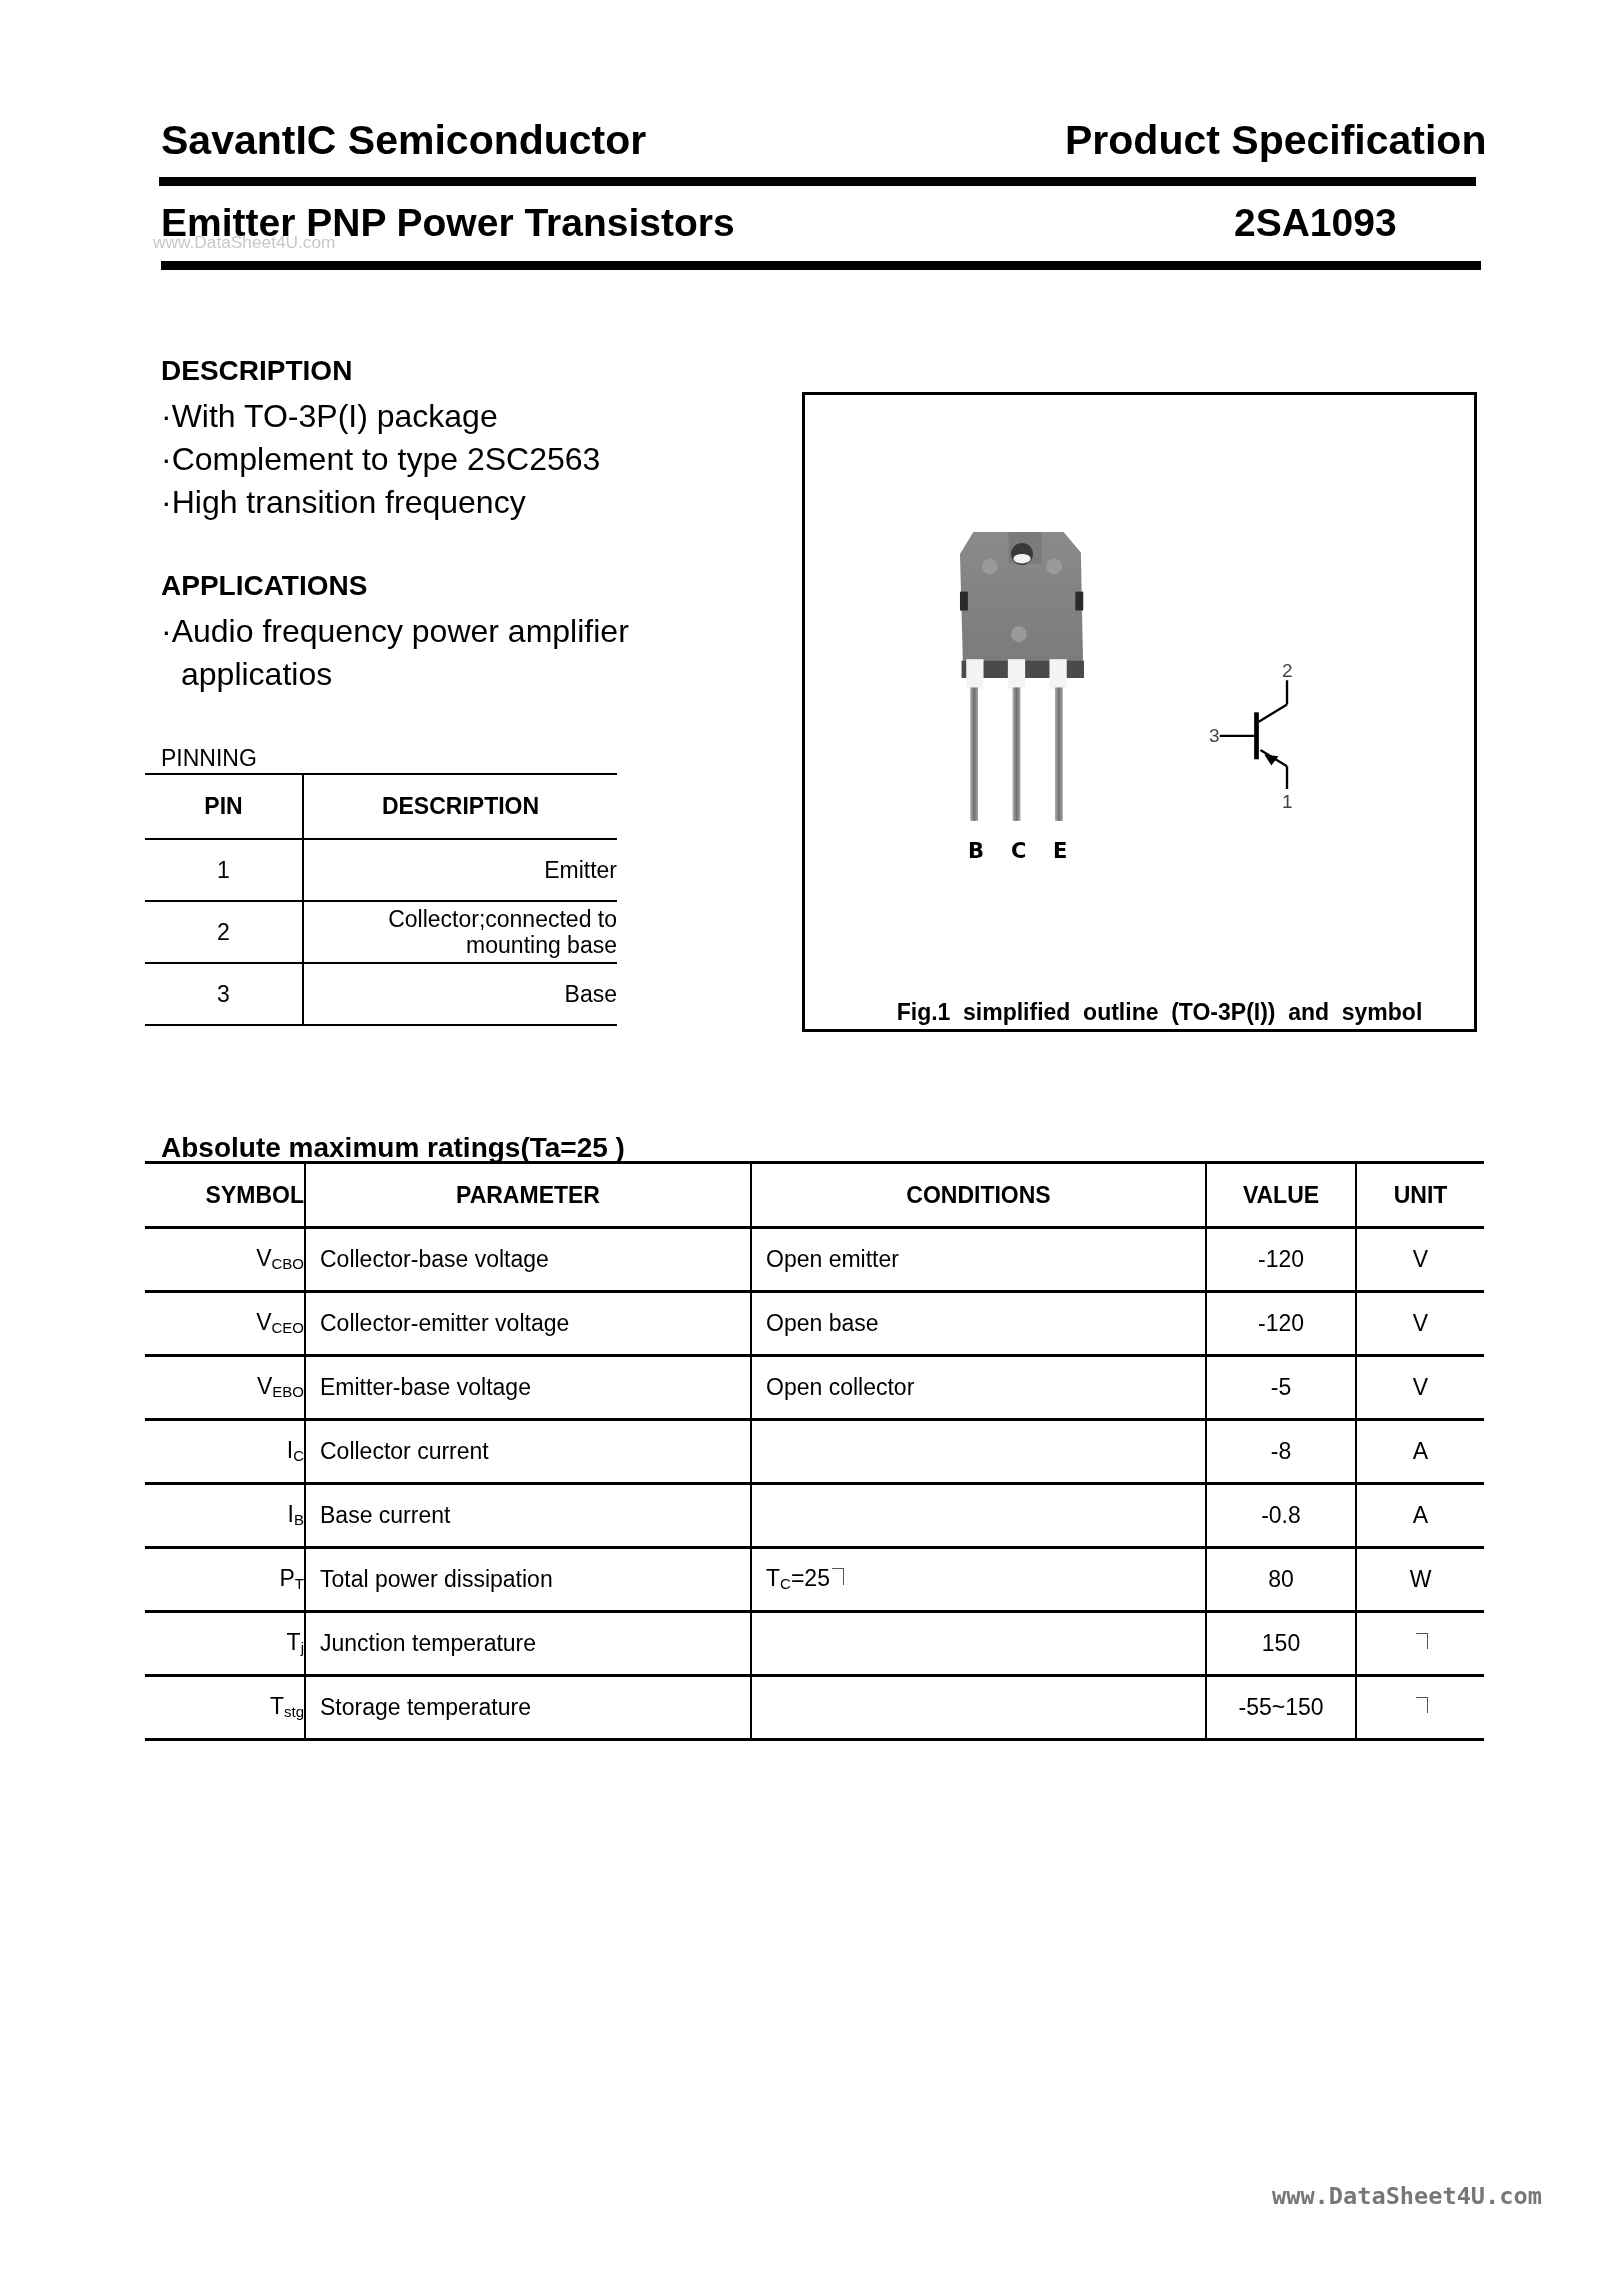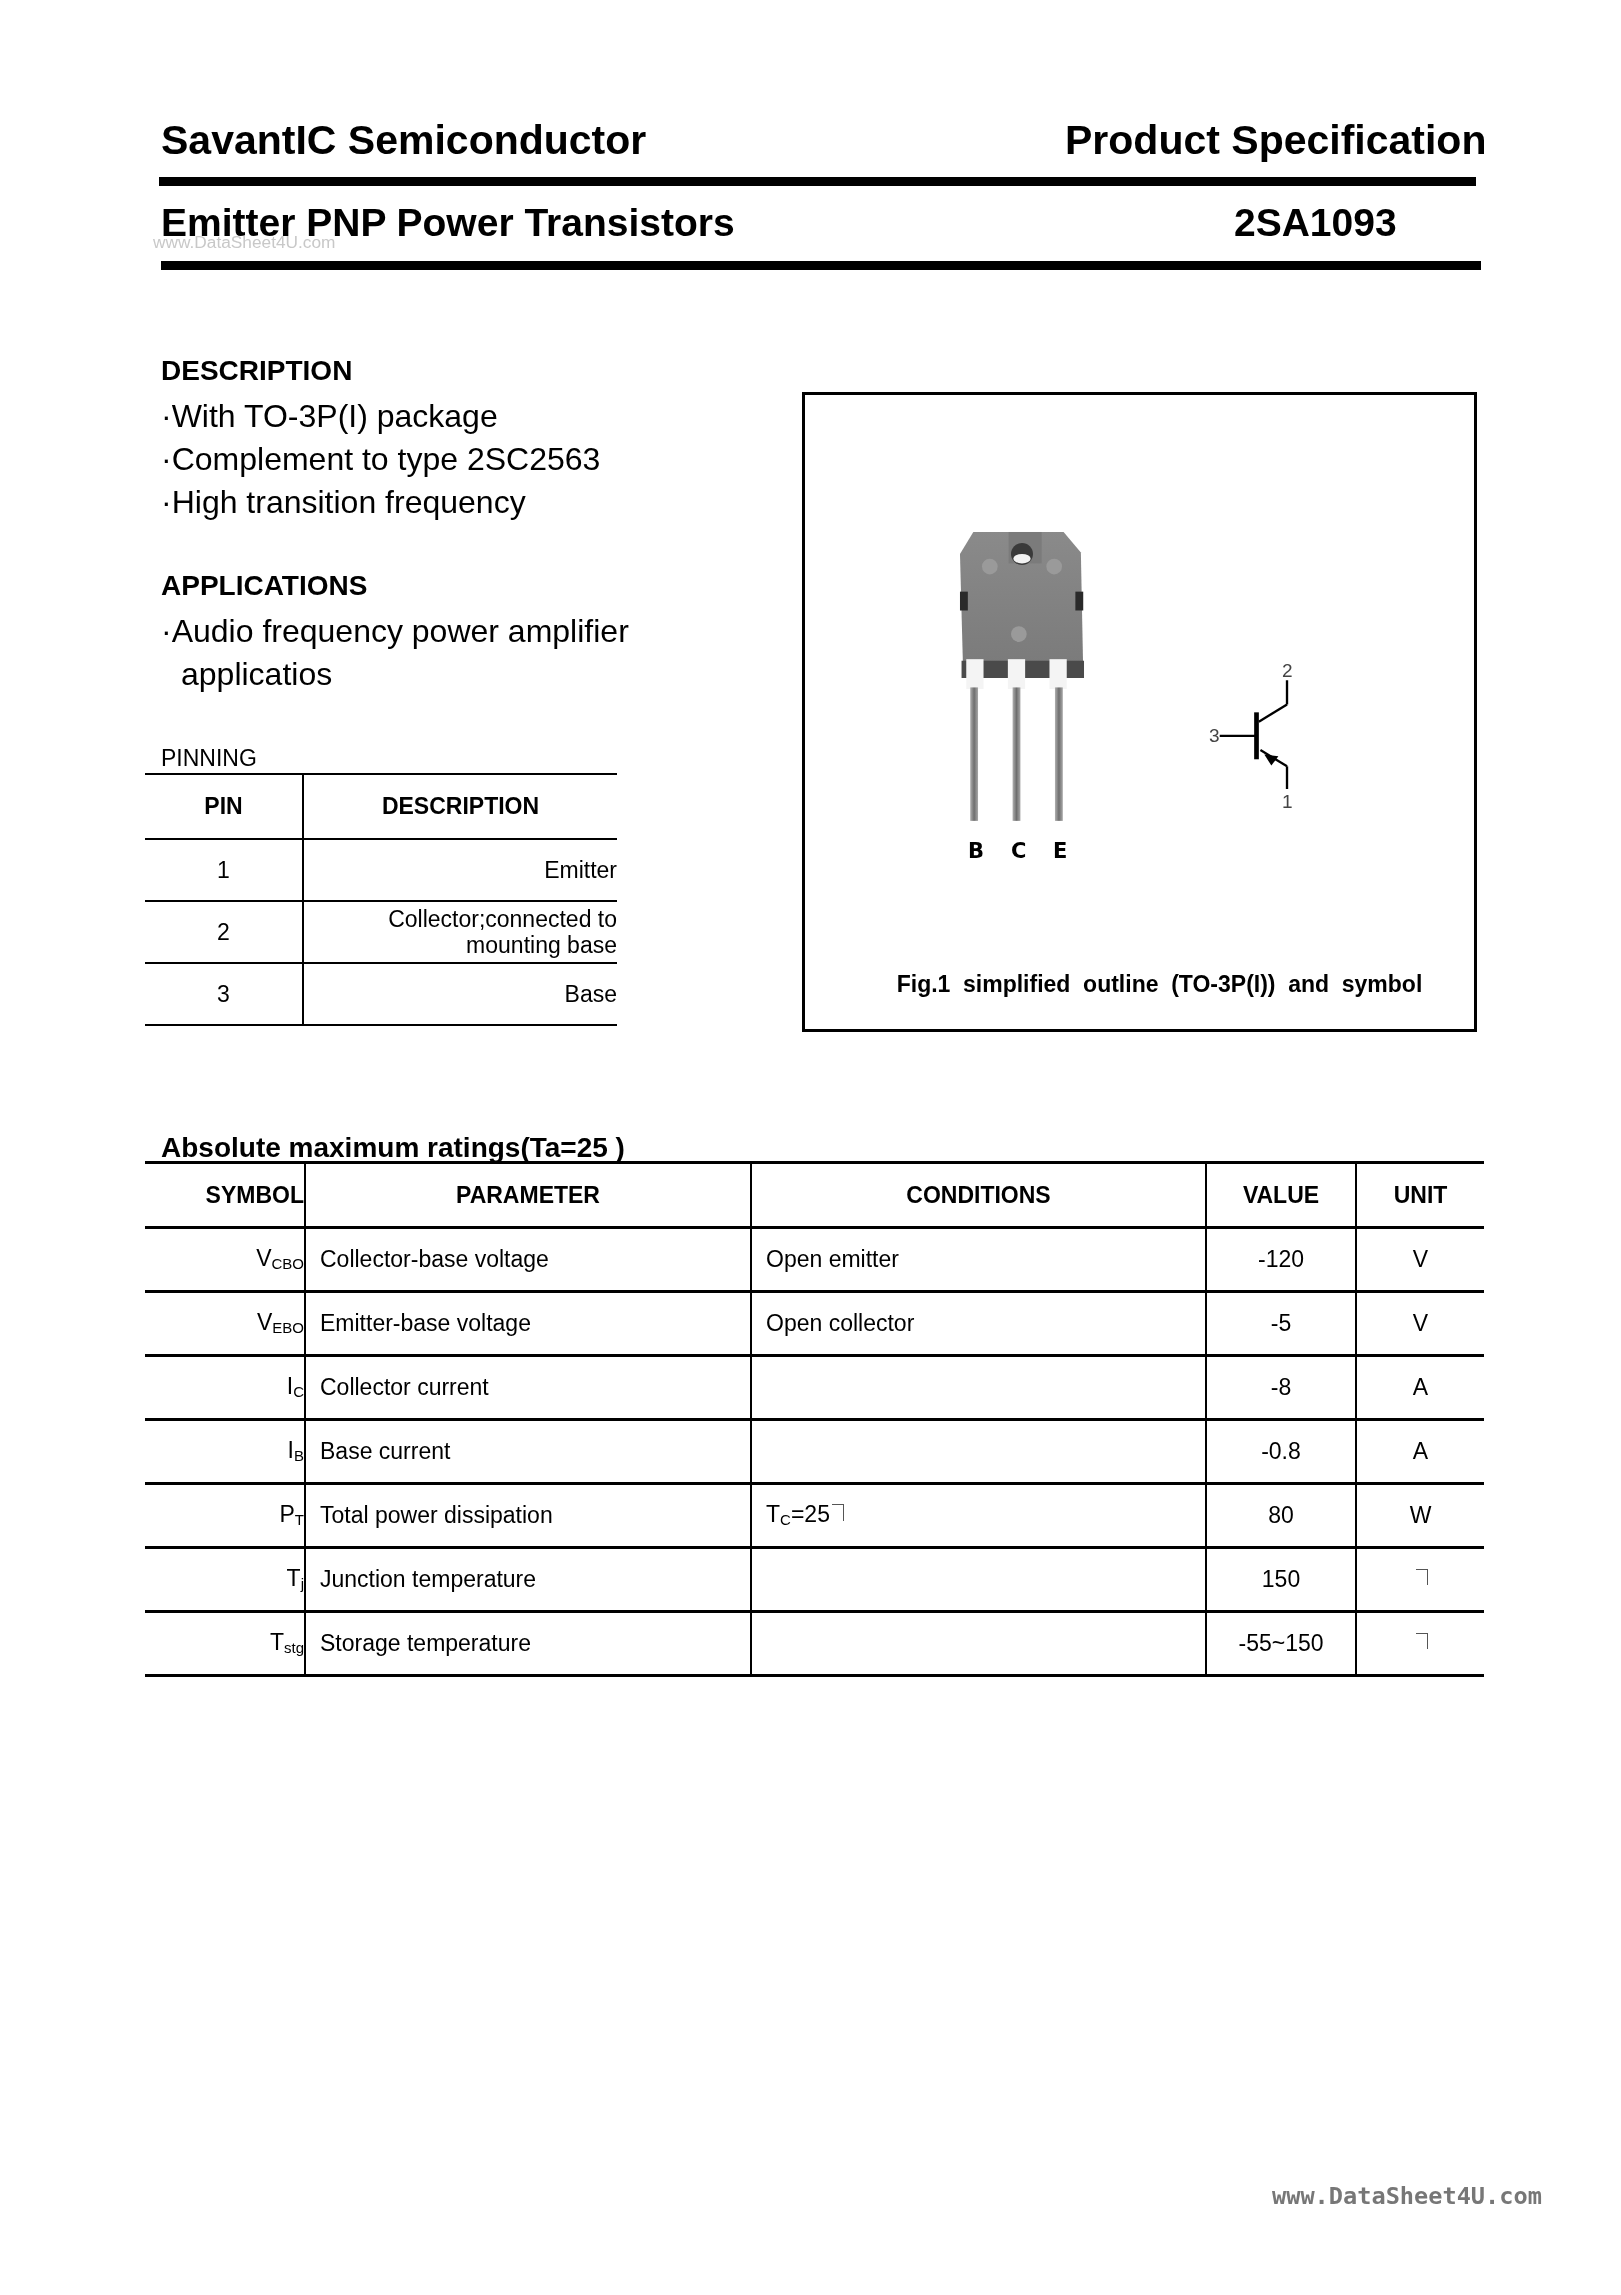--- a/index.html
+++ b/index.html
@@ -17,21 +17,21 @@
   
   .pin-table { position: absolute; left: 145px; top: 773px; width: 472px; border-collapse: collapse; }
   .pin-table td, .pin-table th { border-top: 2.4px solid #000; border-bottom: 2.4px solid #000; height: 60px; padding: 0; font-size: 23px; line-height: 1.15; margin-top: 20px; }
   .pin-table th { font-weight: bold; text-align: center; height: 63px; }
   .pin-table .c1 { width: 157px; text-align: center; border-right: 2.4px solid #000; }
   .pin-table .c2 { text-align: right; padding-left: 6px; }
   .pin-table th.c2 { text-align: center; padding-left: 0; }
 
   
   .fig-box { position: absolute; left: 802px; top: 392px; width: 669px; height: 634px; border: 3.1px solid #000; }
-  .fig-caption { position: absolute; left: 0; right: 0; top: 576px; text-align: center; font-size: 23px; font-weight: bold; word-spacing: 6.3px; padding-left: 40px; }
+  .fig-caption { position: absolute; left: 0; right: 0; top: 604px; text-align: center; font-size: 23px; font-weight: bold; word-spacing: 6.3px; padding-left: 40px; }
 
   
   .rt-title { font-size: 28px; font-weight: bold; line-height: 1; }
   .rt-table { position: absolute; left: 145px; top: 1161px; width: 1339px; border-collapse: collapse; table-layout: fixed; }
   .rt-table th, .rt-table td { border-top: 3.9px solid #000; border-bottom: 3.9px solid #000; height: 61px; padding: 0; font-size: 23px; line-height: 1; }
   .rt-table th { font-weight: bold; text-align: center; height: 62px; }
   .rt-table td + td, .rt-table th + th { border-left: 2.4px solid #000; }
   .rt-table .col-sym { width: 159px; text-align: right; }
   .rt-table .col-par { width: 444px; }
   .rt-table .col-con { width: 453px; }
@@ -157,20 +157,27 @@
   </tr>
 
   <tr>
     <td class="col-sym"><span>V</span><span class="sub">CBO</span></td>
     <td class="col-par">Collector-base voltage</td>
     <td class="col-con">Open emitter</td>
     <td class="col-val">-120</td>
     <td class="col-unit">V</td>
   </tr>
   <tr>
+    <td class="col-sym"><span>V</span><span class="sub">CEO</span></td>
+    <td class="col-par">Collector-emitter voltage</td>
+    <td class="col-con">Open base</td>
+    <td class="col-val">-120</td>
+    <td class="col-unit">V</td>
+  </tr>
+  <tr>
     <td class="col-sym"><span>V</span><span class="sub">EBO</span></td>
     <td class="col-par">Emitter-base voltage</td>
     <td class="col-con">Open collector</td>
     <td class="col-val">-5</td>
     <td class="col-unit">V</td>
   </tr>
   <tr>
     <td class="col-sym"><span>I</span><span class="sub">C</span></td>
     <td class="col-par">Collector current</td>
     <td class="col-con"></td>

